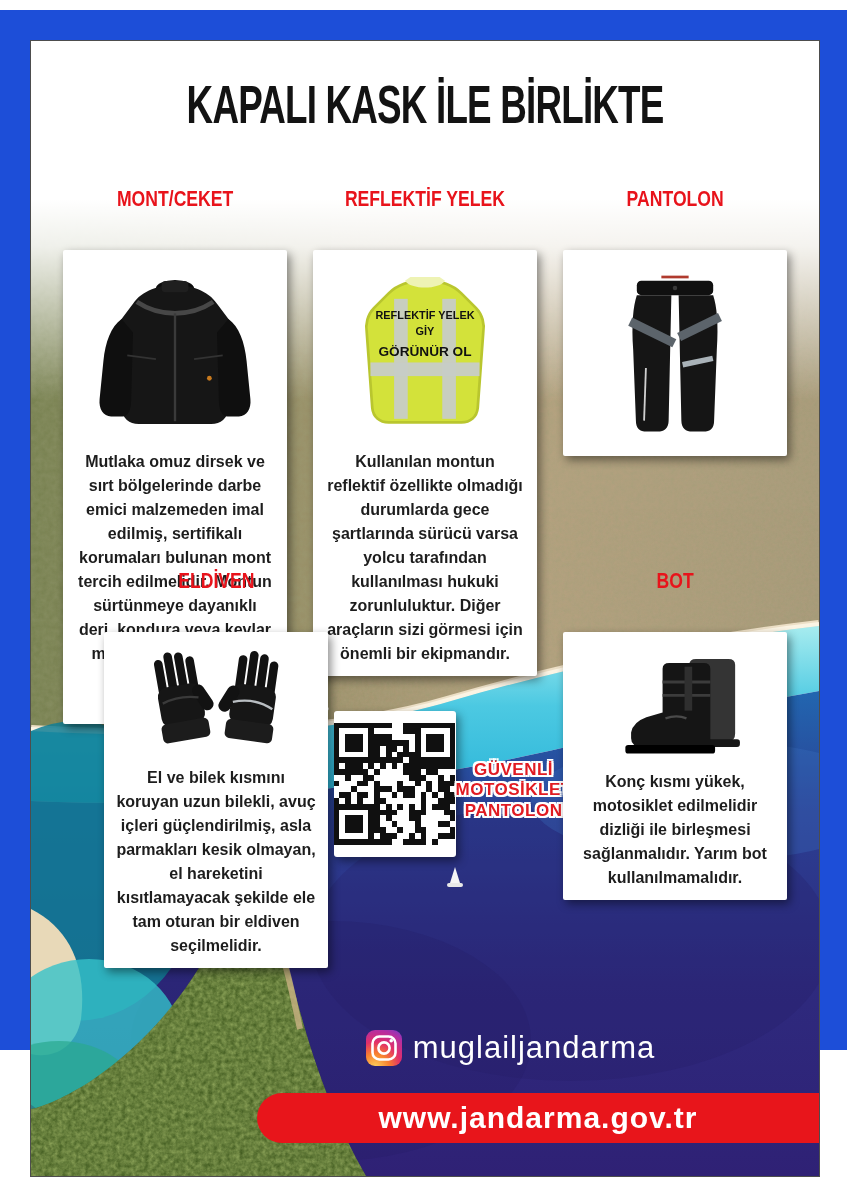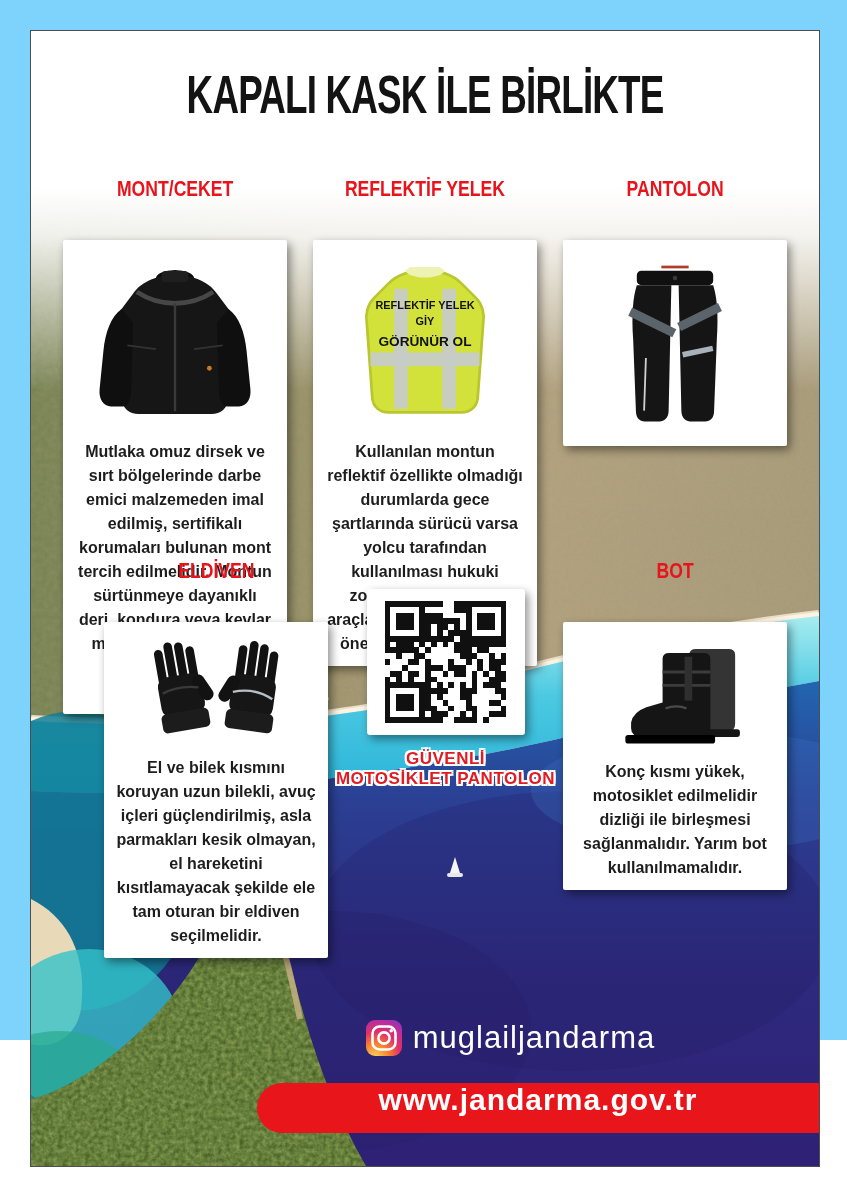--- a/index.html
+++ b/index.html
@@ -1,17 +1,17 @@
 <!DOCTYPE html>
 <html><head>
 <meta charset="utf-8">
 <style>
   html,body{margin:0;padding:0;width:847px;height:1200px;background:#fff;overflow:hidden;
     font-family:"Liberation Sans",sans-serif;}
-  .page{position:relative;width:847px;height:1040px;background:#7dd3fc;}
+  .page{position:relative;width:847px;height:1040px;background:#1d4ed8;margin-top:10px;}
   .poster{position:absolute;left:30px;top:30px;width:788px;height:1135px;
     border:1.5px solid #4d4d4d;background:#fff;overflow:hidden;}
   .photo{position:absolute;inset:0;}
   .photo svg{position:absolute;inset:0;}
   .fade-top{position:absolute;left:0;top:0;width:100%;height:360px;
     background:linear-gradient(#ffffff 0 158px,rgba(255,255,255,0.88) 205px,rgba(255,255,255,0) 100%);}
   
   .hdr{position:absolute;top:40px;left:0;width:100%;text-align:center;z-index:5;}
   .title{display:inline-block;font-size:46px;font-weight:bold;color:#131313;
     letter-spacing:-1px;transform:scale(0.8,1.18);transform-origin:center;line-height:1;}
@@ -24,35 +24,35 @@
   .row2{top:528px;padding-left:41px;}
   .sec{display:flex;flex-direction:column;align-items:center;gap:32px;}
   .sec-h{font-size:20px;font-weight:bold;color:#e8131b;letter-spacing:0;
     transform:scale(0.88,1.12);margin-bottom:8px;white-space:nowrap;}
   .card{width:224px;background:#fff;border-radius:2px;
     box-shadow:3px 4px 10px rgba(0,0,0,0.45);padding:8px 6px 10px 6px;box-sizing:border-box;}
   .img-area{width:100%;display:flex;justify-content:center;align-items:center;}
   .desc{font-size:16px;font-weight:bold;color:#1d1d1d;line-height:1.5;
     text-align:center;padding:4px 6px 0 6px;}
   
-  .qr-cell{display:flex;flex-direction:column;align-items:center;padding-top:30px;}
+  .qr-cell{display:flex;flex-direction:row;align-items:center;padding-top:30px;}
   .qr-card{width:158px;height:146px;background:#fff;border-radius:3px;
     box-shadow:3px 4px 10px rgba(0,0,0,0.45);display:flex;align-items:center;justify-content:center;}
   .qr-grid{display:grid;grid-template-columns:repeat(21,1fr);width:122px;height:122px;background:#fff;}
   .qm{background:#101010;}.qw{background:#ffffff;}
   .qr-caption{margin-top:14px;text-align:center;font-size:17px;font-weight:bold;
     color:#e11b22;line-height:1.2;letter-spacing:0.5px;
     text-shadow:-2px -2px 0 #fff,2px -2px 0 #fff,-2px 2px 0 #fff,2px 2px 0 #fff,
       0 -2px 0 #fff,0 2px 0 #fff,-2px 0 0 #fff,2px 0 0 #fff;}
   
   .insta{position:absolute;top:988px;left:0;width:100%;display:flex;
     justify-content:center;align-items:center;gap:10px;z-index:6;transform:translateX(85px);}
   .insta-handle{font-size:31px;font-weight:normal;color:#fff;letter-spacing:1px;}
   .webbar{position:absolute;top:1052px;left:226px;right:0;height:50px;background:#e8151b;
-    border-radius:25px 0 0 25px;display:flex;justify-content:center;z-index:6;}
+    border-radius:25px 0 0 25px;display:flex;align-items:center;justify-content:center;z-index:6;}
   .web-text{font-size:30px;font-weight:bold;color:#fff;letter-spacing:1px;}
   .vest-label{font-weight:bold;}
 </style>
 </head>
 <body>
 
 <div class="page">
   <div class="poster">
 
     <div class="photo">

